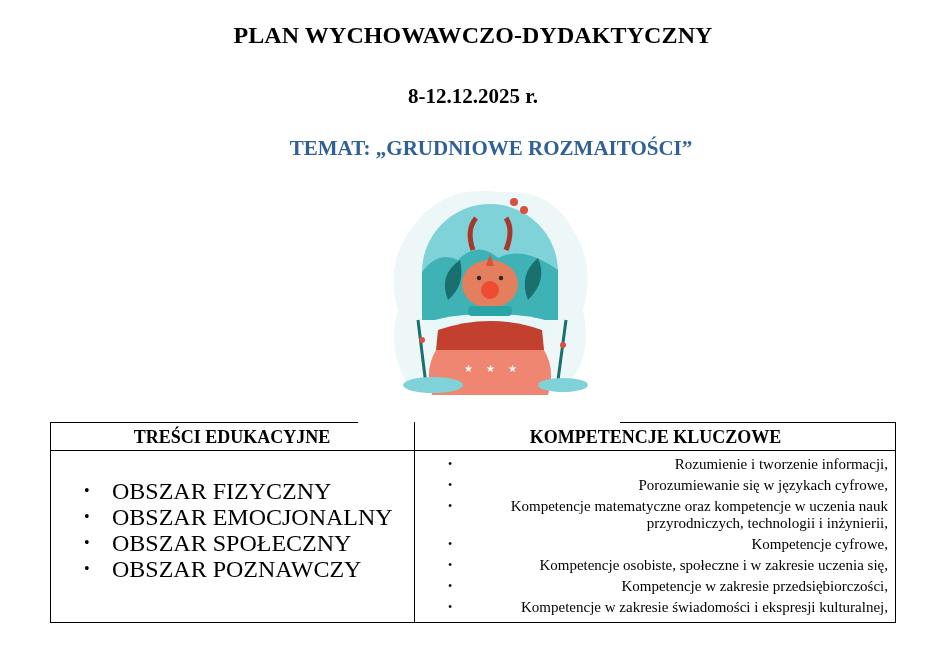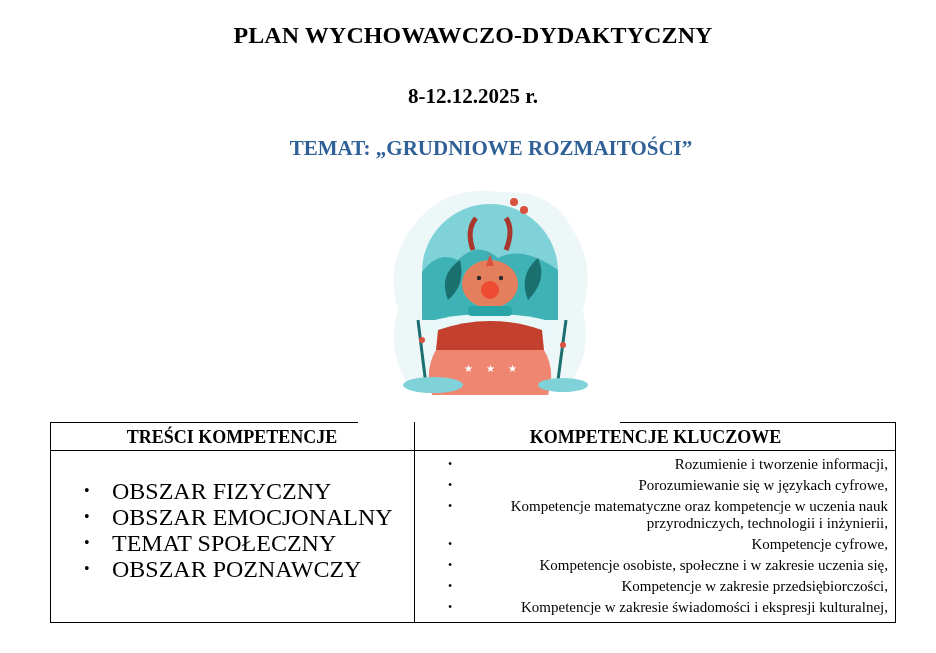--- a/index.html
+++ b/index.html
@@ -68,27 +68,27 @@
 <div class="tbl">
 
   <div class="bl" style="left:0;top:0;width:308px;height:1px;"></div>
   <div class="bl" style="left:570px;top:0;width:276px;height:1px;"></div>
   <div class="bl" style="left:0;top:0;width:1px;height:201px;"></div>
   <div class="bl" style="left:845px;top:0;width:1px;height:201px;"></div>
   <div class="bl" style="left:0;top:200px;width:846px;height:1px;"></div>
   <div class="bl" style="left:0;top:28px;width:846px;height:1px;"></div>
   <div class="bl" style="left:364px;top:0;width:1px;height:201px;"></div>
 
-  <div class="hdr" style="left:0;width:364px;">TREŚCI KOMPETENCJE</div>
+  <div class="hdr" style="left:0;width:364px;">TREŚCI EDUKACYJNE</div>
   <div class="hdr" style="left:365px;width:481px;">KOMPETENCJE KLUCZOWE</div>
 
   <ul class="left-list">
     <li>OBSZAR FIZYCZNY</li>
     <li>OBSZAR EMOCJONALNY</li>
-    <li>TEMAT SPOŁECZNY</li>
+    <li>OBSZAR SPOŁECZNY</li>
     <li>OBSZAR POZNAWCZY</li>
   </ul>
 
   <ul class="right-list">
     <li>Rozumienie i tworzenie informacji,</li>
     <li>Porozumiewanie się w językach cyfrowe,</li>
     <li>Kompetencje matematyczne oraz kompetencje w uczenia nauk przyrodniczych, technologii i inżynierii,</li>
     <li>Kompetencje cyfrowe,</li>
     <li>Kompetencje osobiste, społeczne i w zakresie uczenia się,</li>
     <li>Kompetencje w zakresie przedsiębiorczości,</li>

